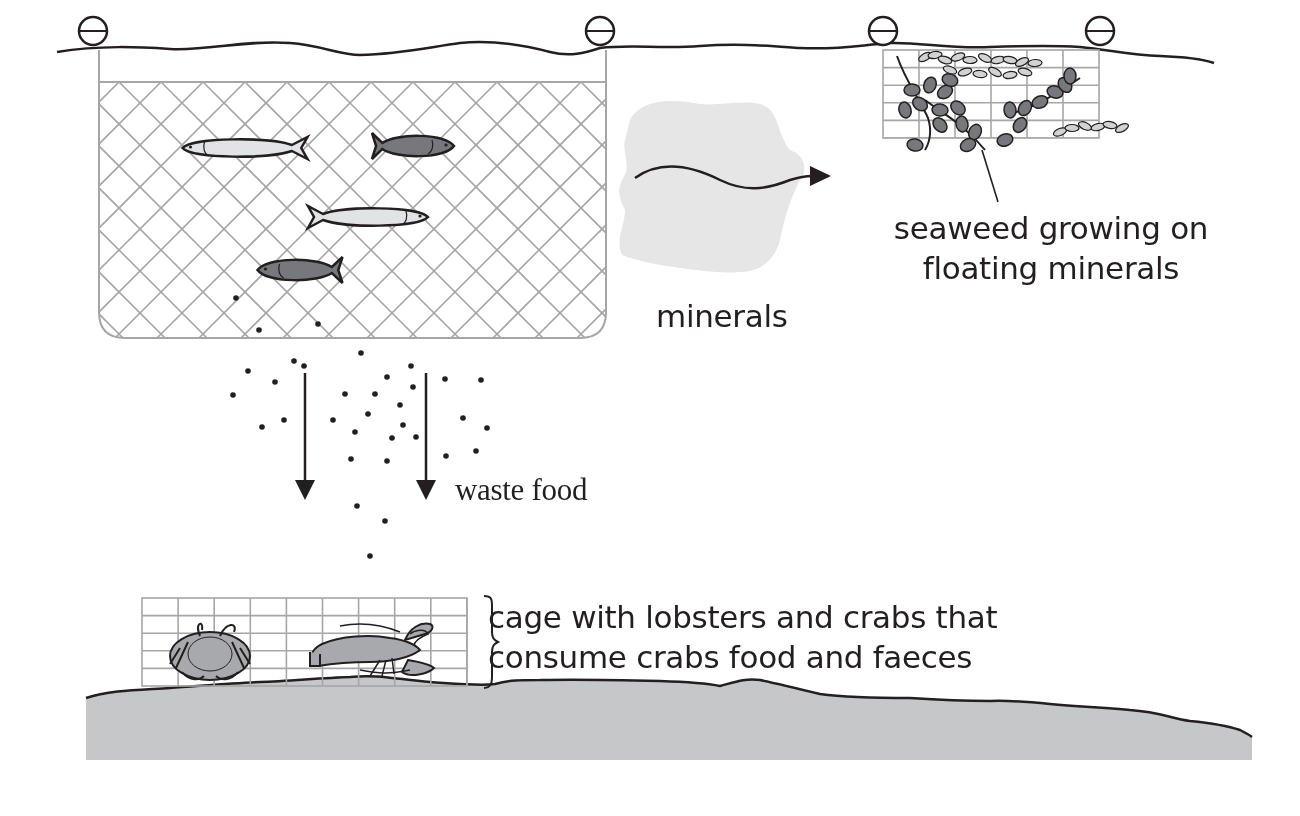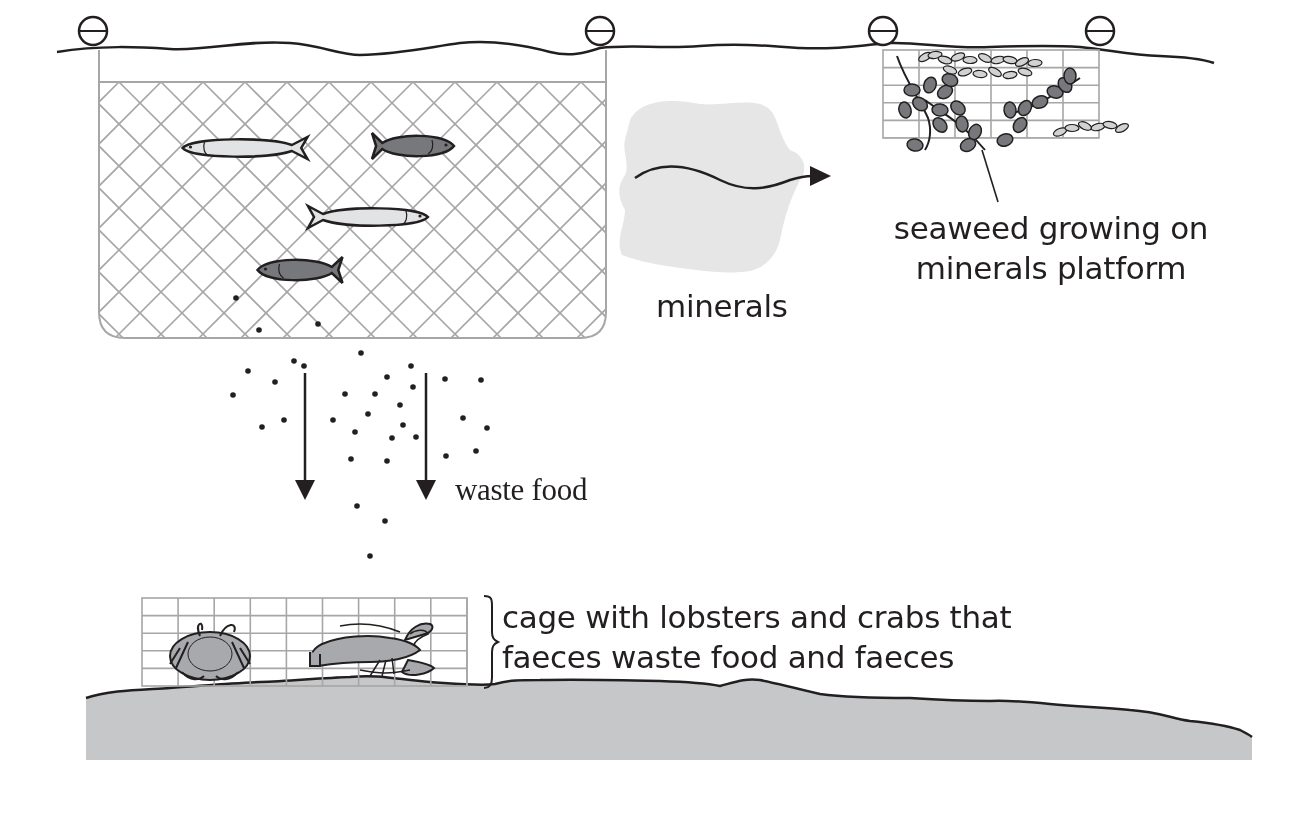--- a/index.html
+++ b/index.html
@@ -8,23 +8,23 @@
   .label {
     position: absolute;
     font-family: "DejaVu Sans", sans-serif;
     color: #231f20;
     font-size: 31px;
     line-height: 40px;
     white-space: nowrap;
     letter-spacing: -0.3px;
   }
   #lbl-seaweed { left: 886px; top: 208px; text-align: center; width: 330px; }
-  #lbl-minerals { left: 656px; top: 286px; }
+  #lbl-minerals { left: 656px; top: 296px; }
   #lbl-waste { left: 455px; top: 470px; font-family: Liberation Serif, serif; }
-  #lbl-cage { left: 502px; top: 597px; }
+  #lbl-cage { left: 488px; top: 597px; }
 </style>
 </head>
 <body>
 
 <svg id="scene" viewBox="0 0 1300 816" xmlns="http://www.w3.org/2000/svg">
   <defs>
     <clipPath id="netClip">
       <path d="M99 82 H606 V312 Q606 338 580 338 H125 Q99 338 99 312 Z"></path>
     </clipPath>
     <clipPath id="seaweedGridClip">
@@ -297,22 +297,22 @@
     <path d="M98 20 C110 22 120 24 124 28 C118 34 100 38 92 32 Z" fill="#a7a9ac" stroke="#231f20" stroke-width="2"></path>
     <path d="M30 -14 C50 -18 70 -16 90 -8 M50 30 C70 34 80 34 100 30" fill="none" stroke="#231f20" stroke-width="1.6"></path>
     <path d="M70 20 L60 36 M76 20 L72 36 M82 18 L84 34" stroke="#231f20" stroke-width="1.5"></path>
   </g>
 
   <path d="M484 596 C492 596 492 600 492 606 L492 632 C492 638 494 640 498 642 C494 644 492 646 492 652 L492 678 C492 684 490 688 484 688" fill="none" stroke="#231f20" stroke-width="2"></path>
 </svg>
 
 <div id="lbl-seaweed" class="label">
   <div>seaweed growing on</div>
-  <div>minerals platform</div>
+  <div>floating minerals</div>
 </div>
 <div id="lbl-minerals" class="label">minerals</div>
 <div id="lbl-waste" class="label">
   <div>waste food</div>
 </div>
 <div id="lbl-cage" class="label">
   <div>cage with lobsters and crabs that</div>
-  <div>faeces waste food and faeces</div>
+  <div>consume crabs food and faeces</div>
 </div>
 
 </body></html>

